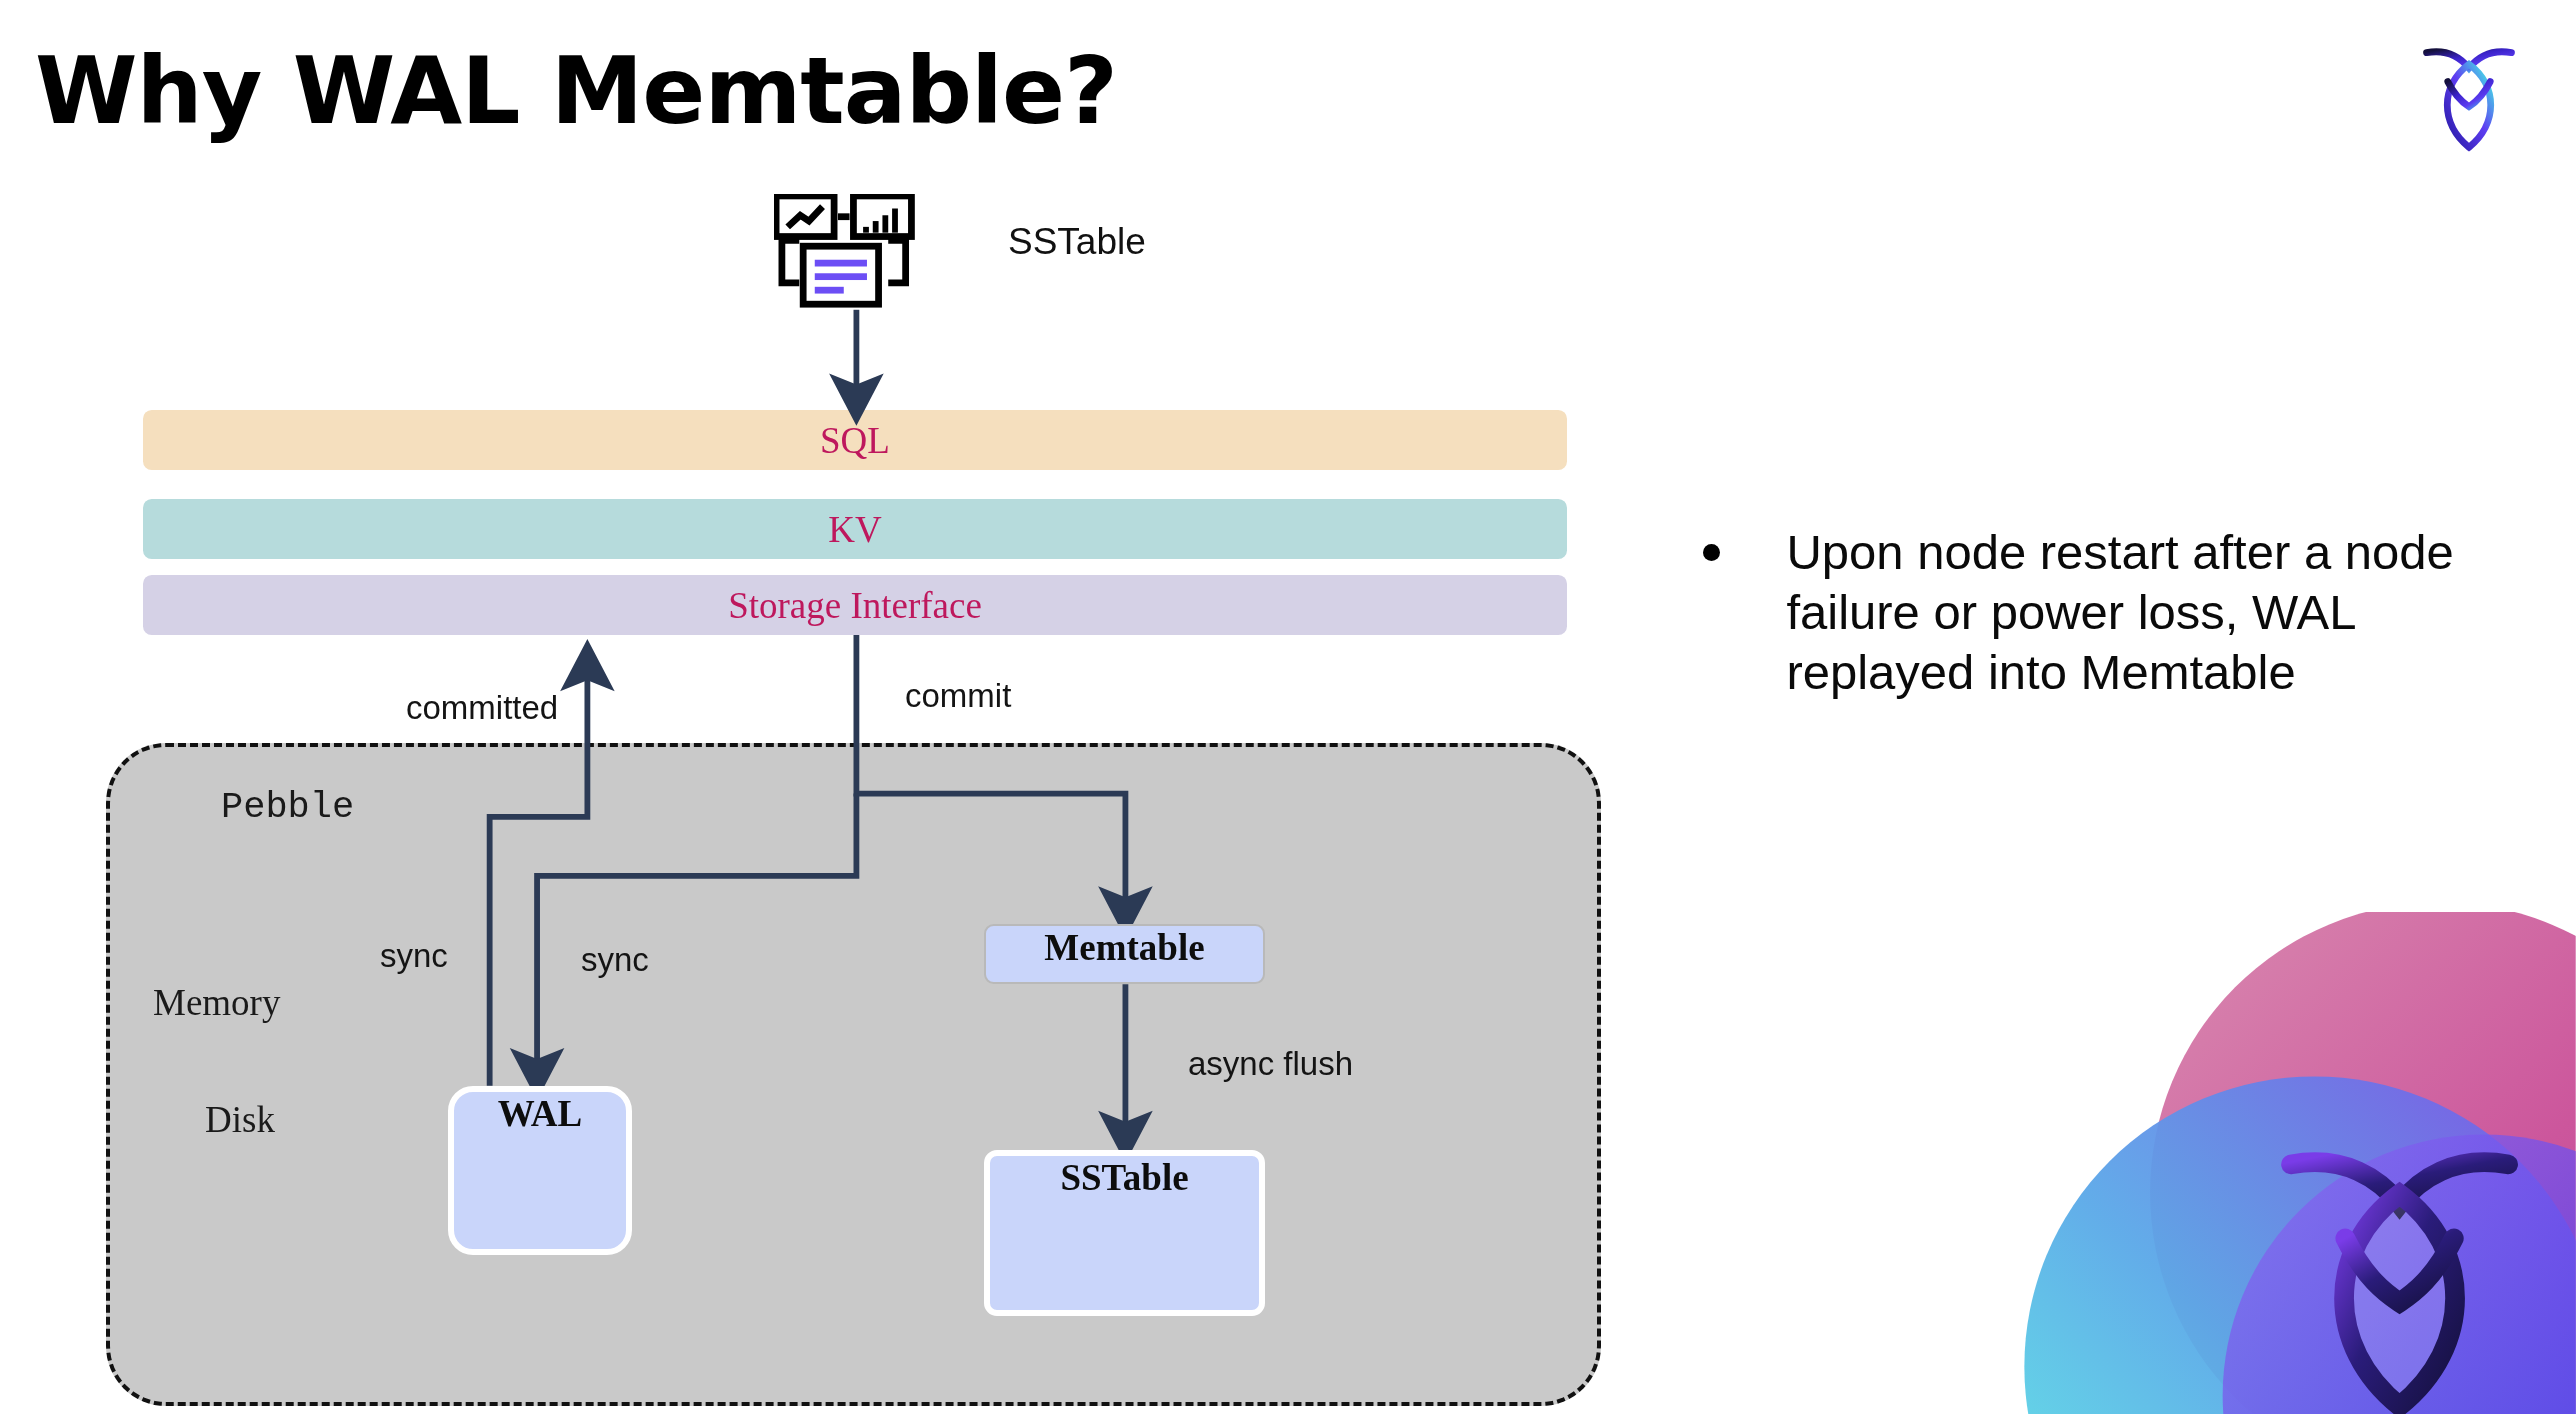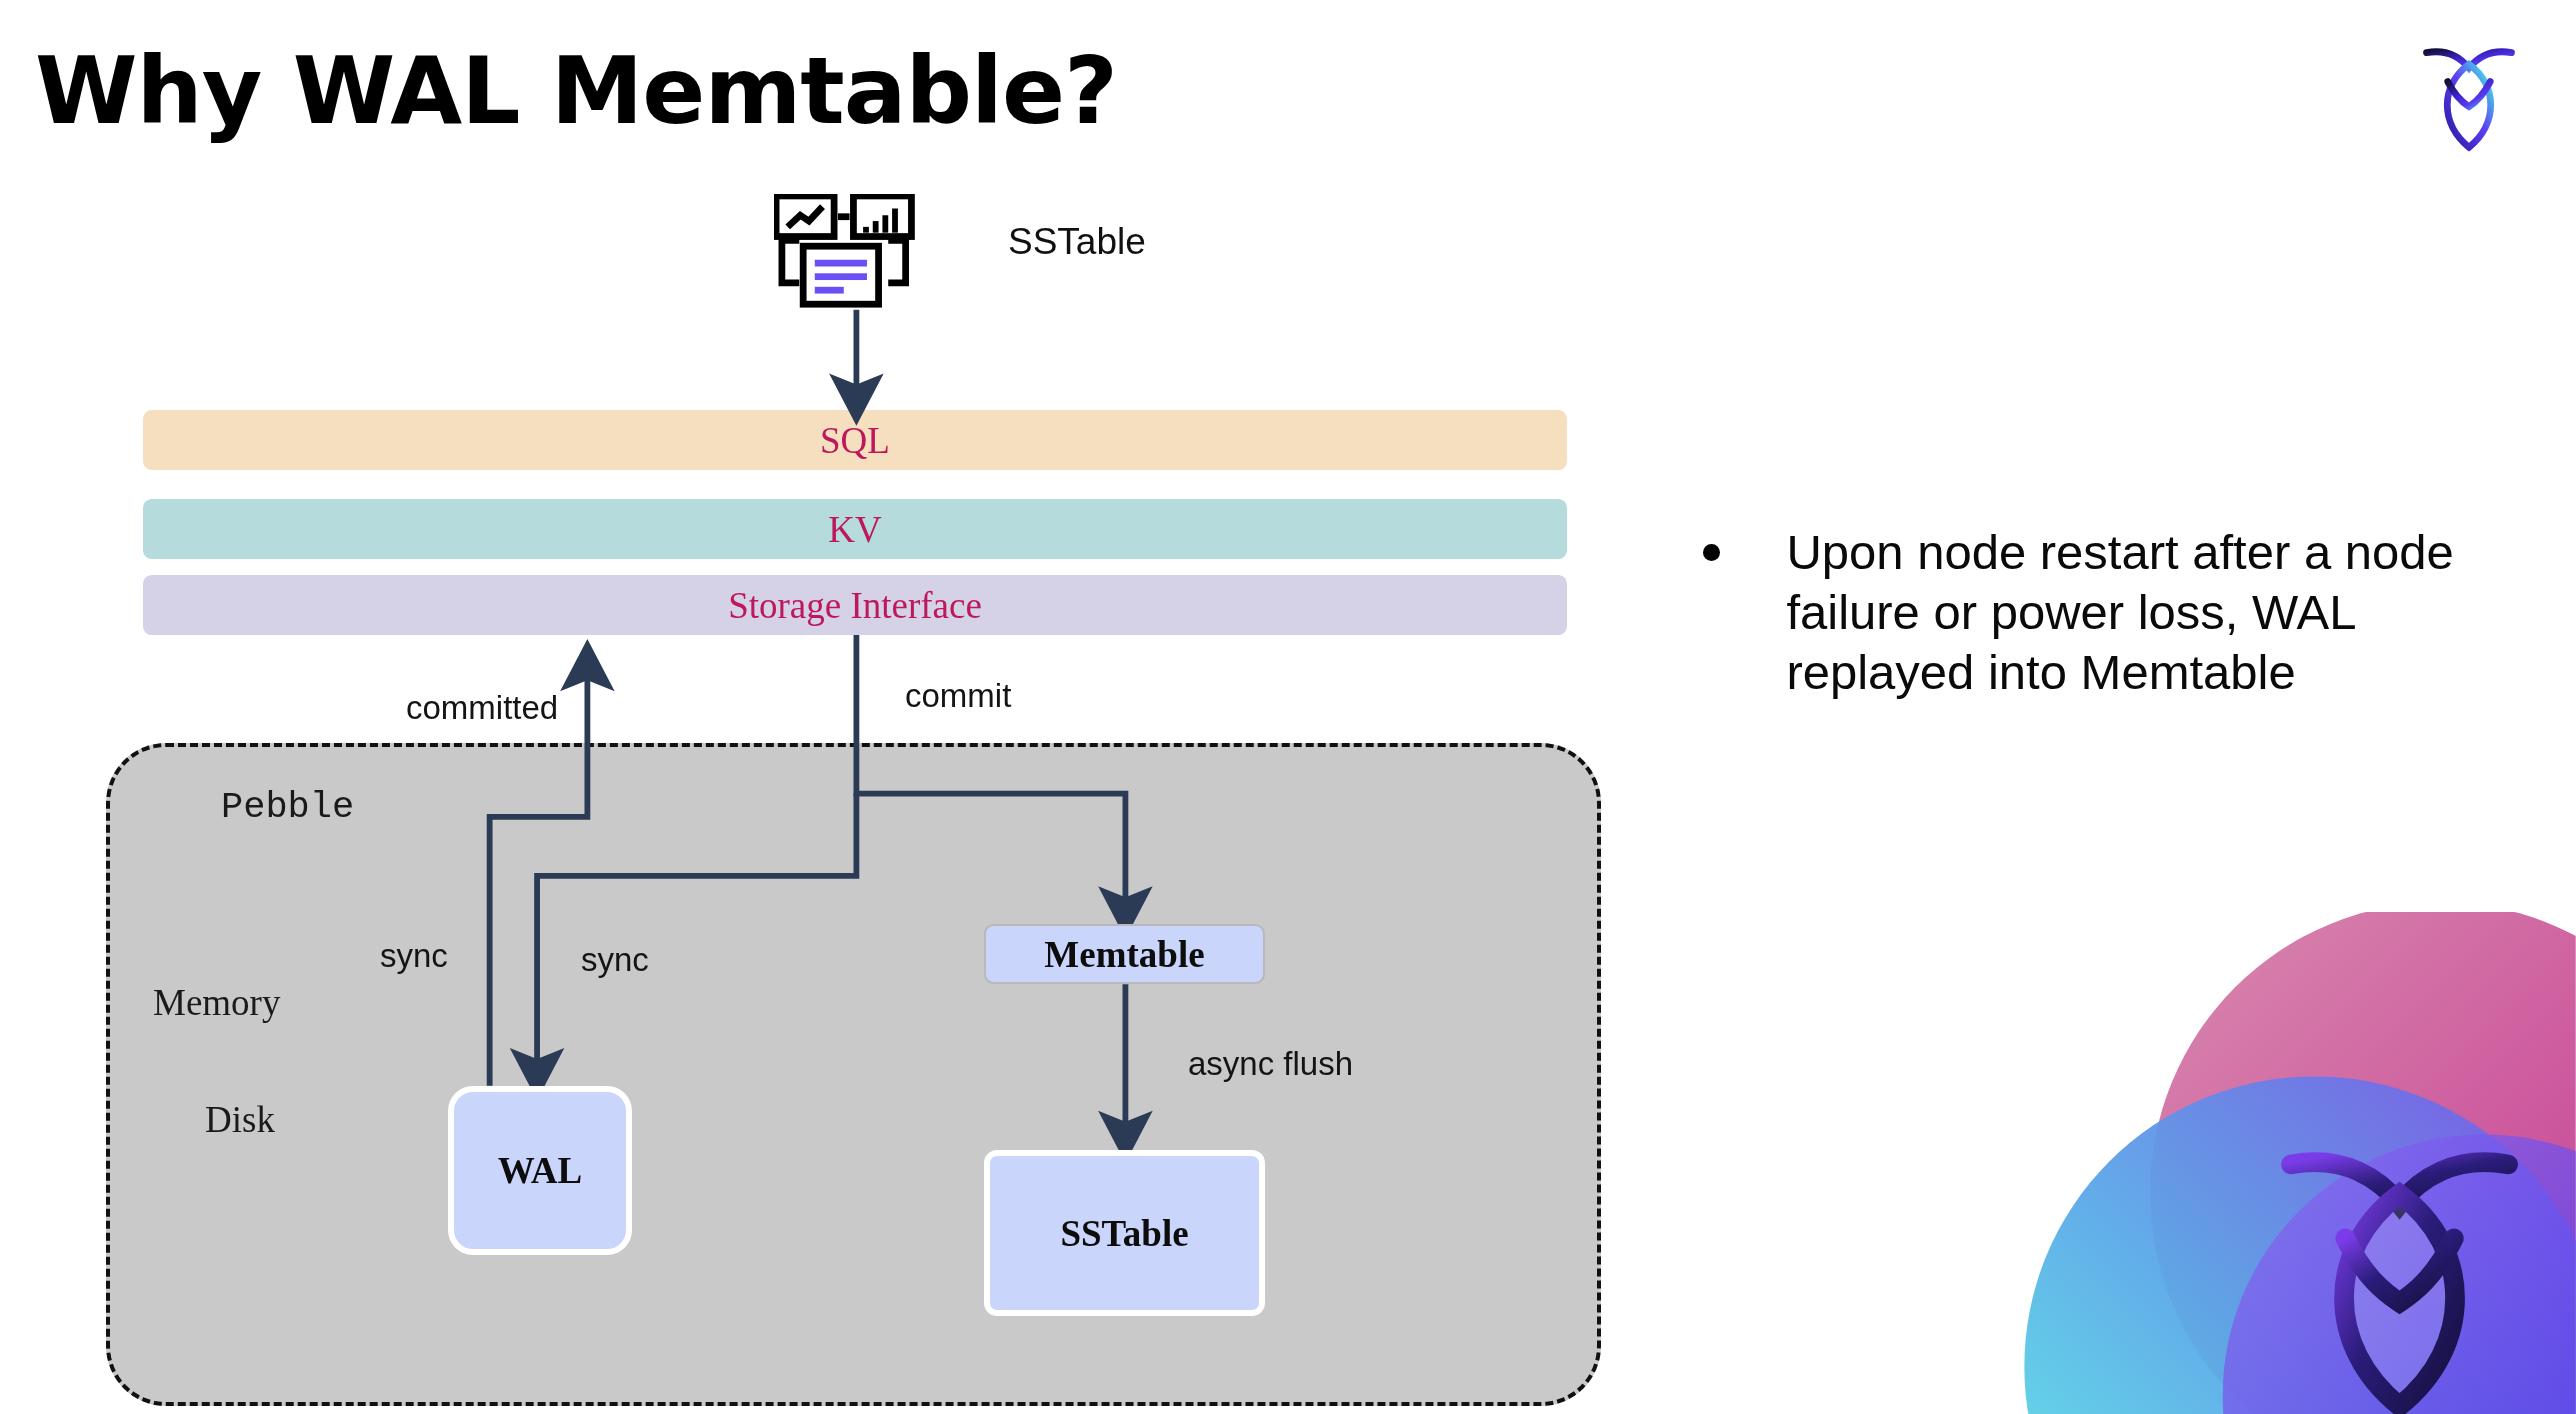--- a/index.html
+++ b/index.html
@@ -118,21 +118,20 @@
     font-family: "Liberation Serif", serif;
     font-size: 37px;
     color: #1a1a1a;
   }
 
   
   .comp-box {
     position: absolute;
     background: #c9d5fa;
     display: flex;
-    align-items: center;
     justify-content: center;
     font-family: "Liberation Serif", serif;
     font-weight: 700;
     font-size: 37px;
     color: #0d0d0d;
     box-sizing: border-box;
   }
   #box-memtable {
     left: 984px;
     top: 924px;

